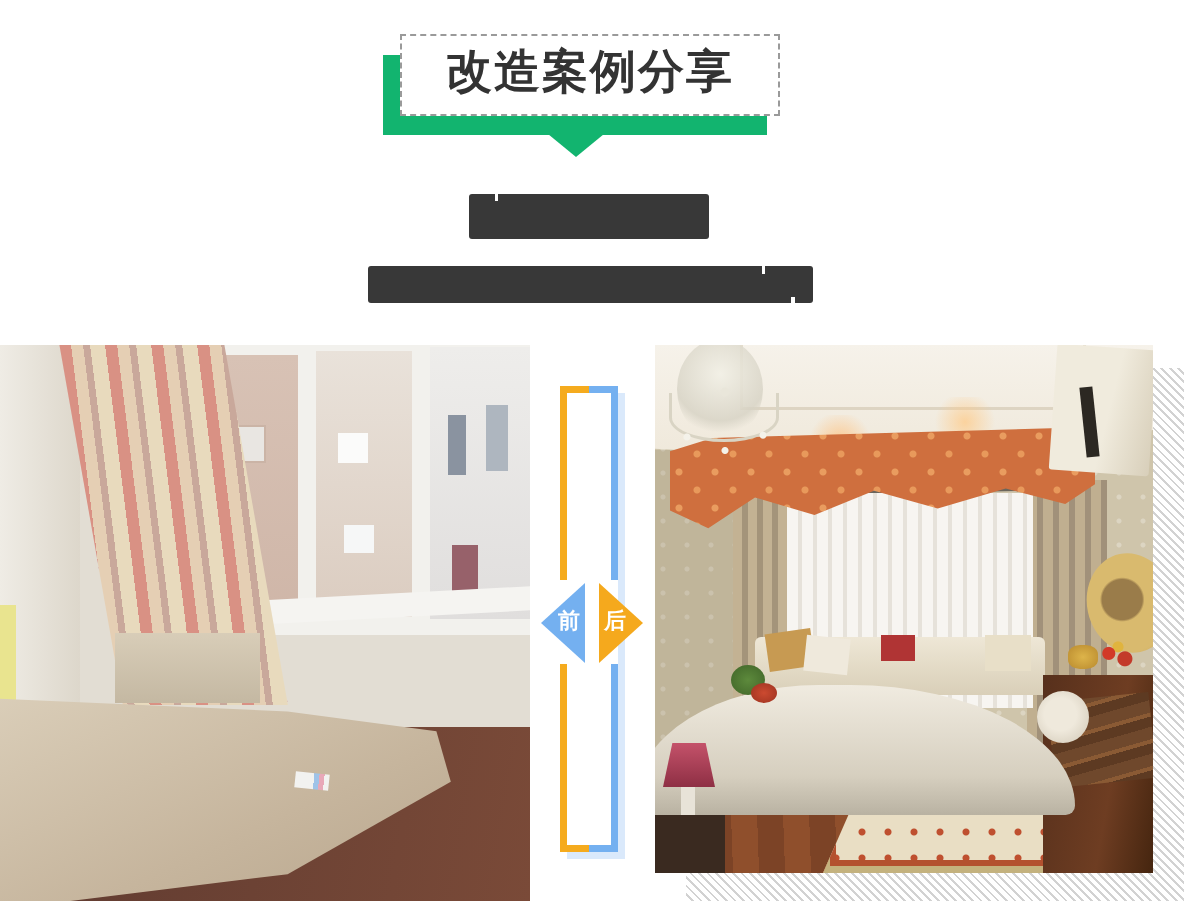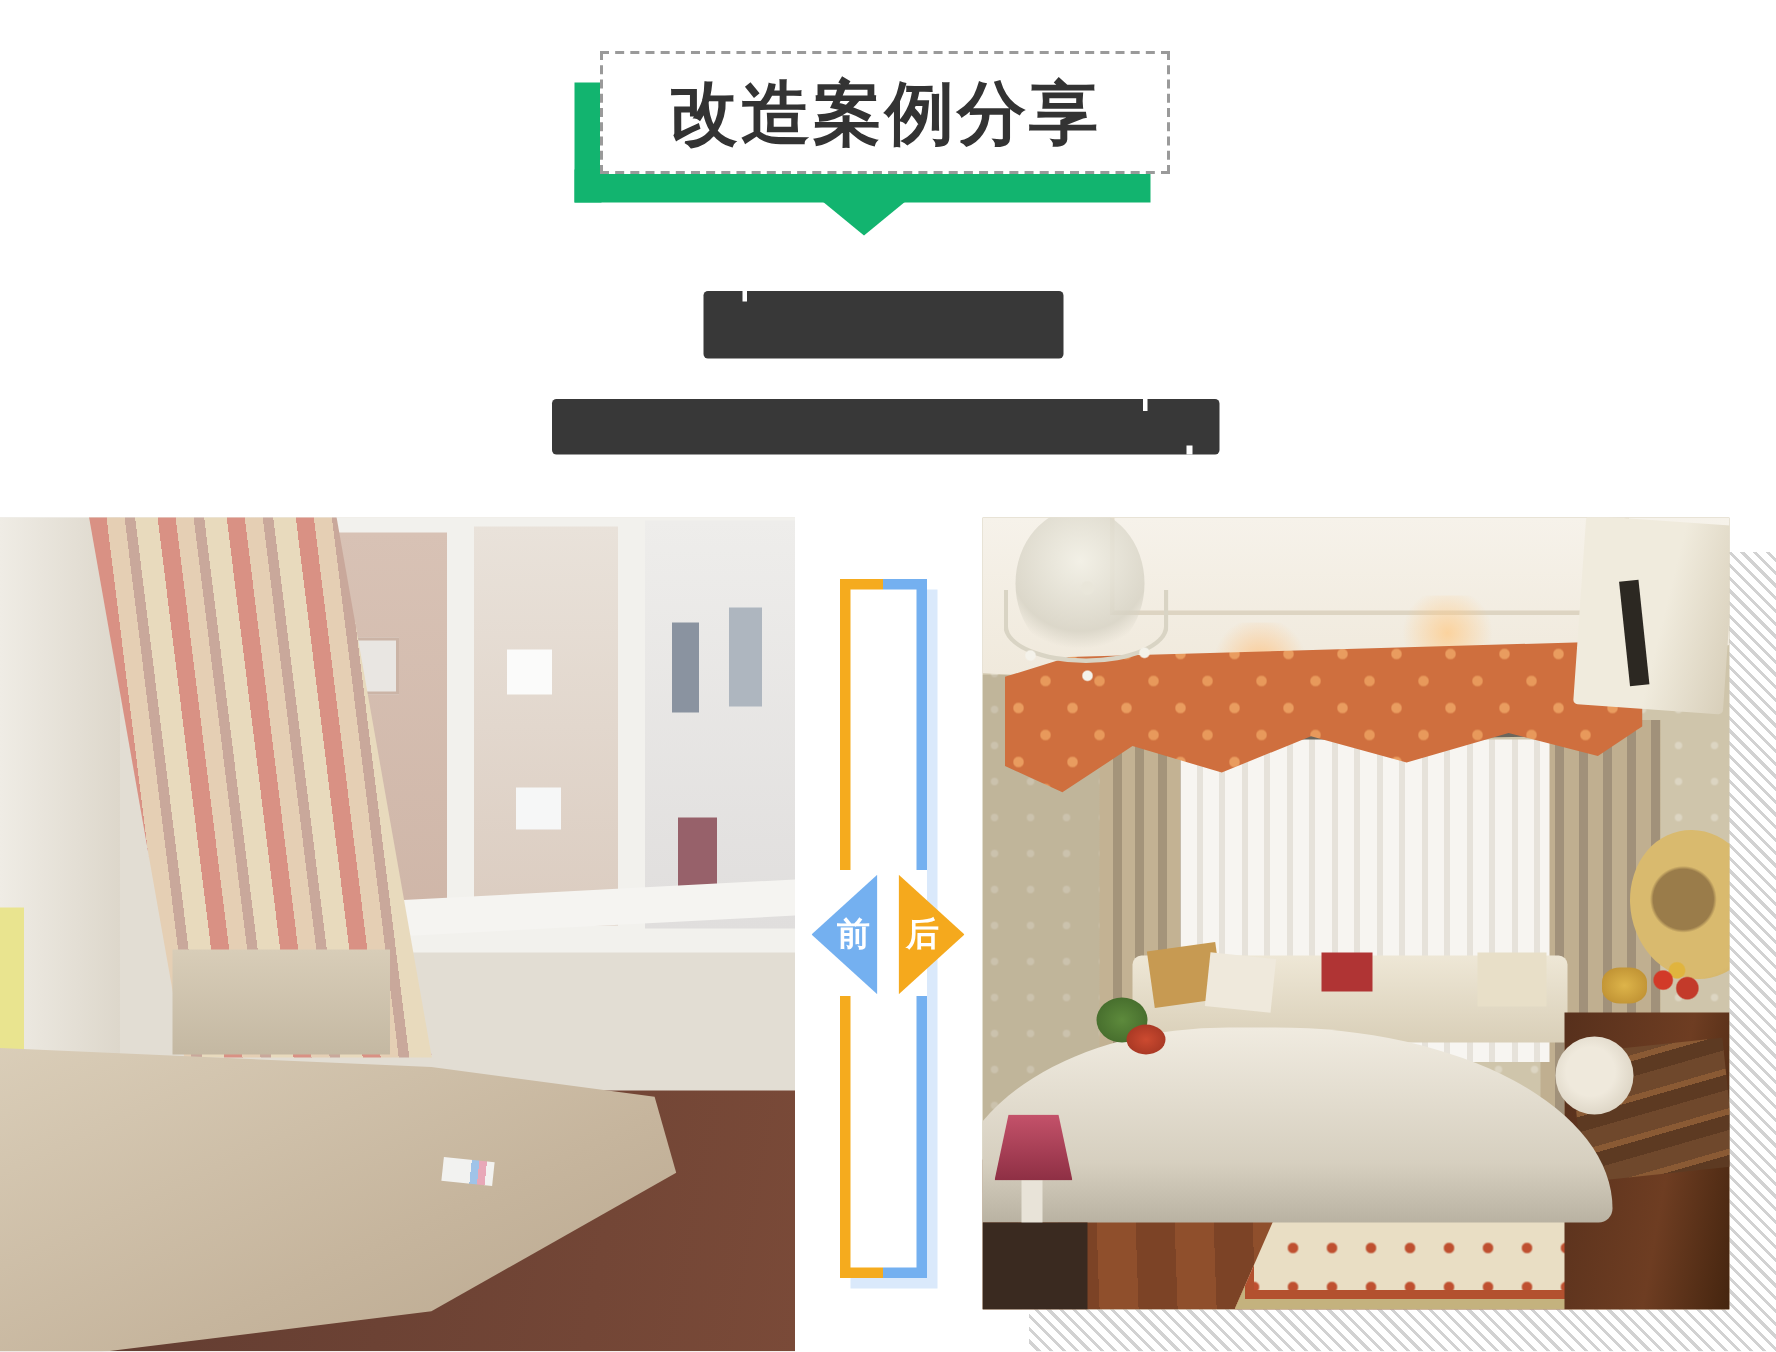--- a/index.html
+++ b/index.html
@@ -1,17 +1,17 @@
 <!DOCTYPE html>
 <html><head>
 <meta charset="utf-8">
 <style>
   html,body{margin:0;padding:0;background:#ffffff;}
   .page{position:relative;width:1184px;height:901px;background:#fff;overflow:hidden;
-        font-family:Liberation Sans, sans-serif;}
+        font-family:Liberation Mono, monospace;}
   .abs{position:absolute;}
 
   
   .ribbon-v{left:383px;top:55px;width:18px;height:80px;background:#12B46F;}
   .ribbon-h{left:383px;top:113px;width:384px;height:22px;background:#12B46F;}
   .ribbon-tip{left:548px;top:134px;width:0;height:0;
               border-left:28px solid transparent;border-right:28px solid transparent;
               border-top:23px solid #12B46F;}
   .header-box{left:400px;top:34px;width:376px;height:78px;background:#fff;
               border:2px dashed #9A9A9A;display:flex;align-items:center;justify-content:center;}

